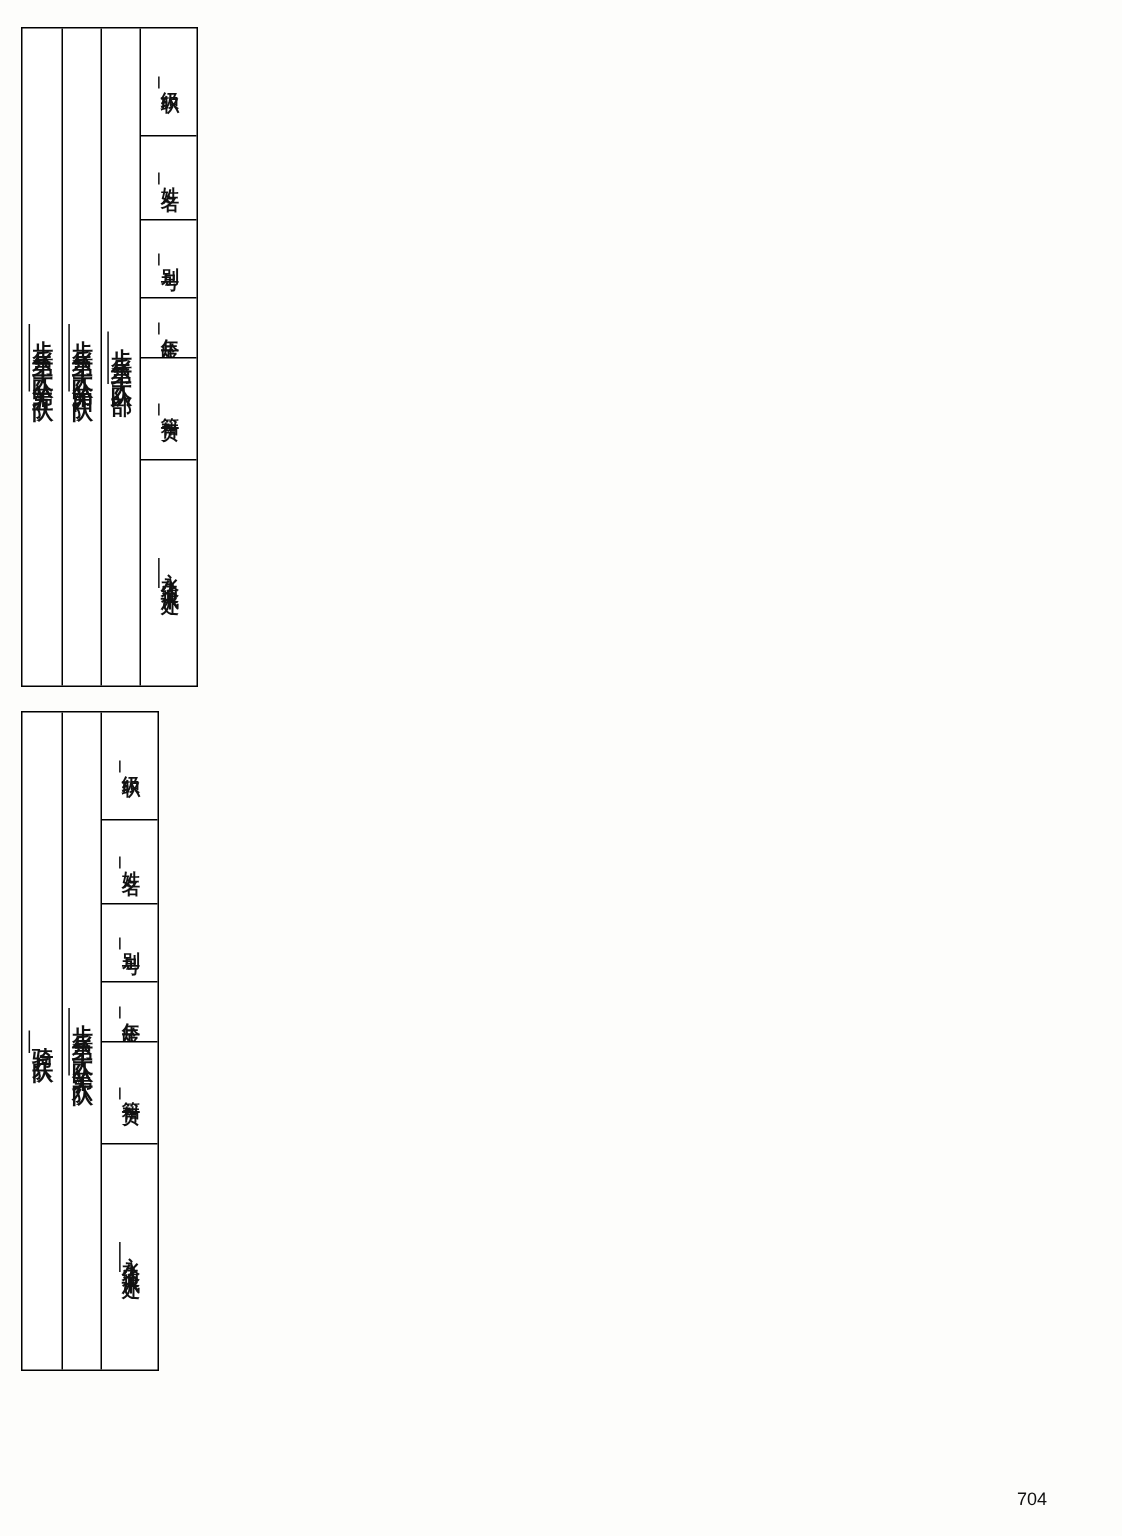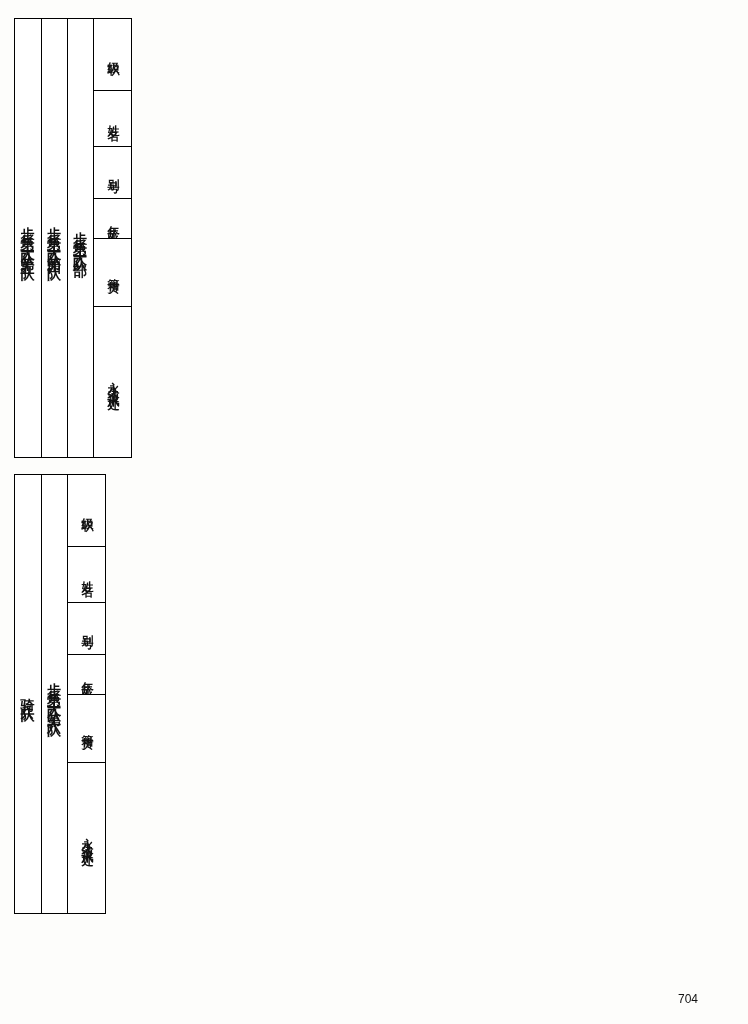--- a/index.html
+++ b/index.html
@@ -8,20 +8,21 @@
     font-family:"DejaVu Sans","Liberation Sans",sans-serif;
     color:#111;
     position:relative;
     overflow:hidden;
   }
   .page{
     position:relative;
     width:724px;height:1024px;
     box-sizing:border-box;
     padding:18px 14px 0 14px;
+    text-decoration:underline;
   }
   
   .block{
     display:flex;
     flex-direction:row-reverse;
     border:1.8px solid #000;
     box-sizing:border-box;
     background:#fff;
   }
   .col{

